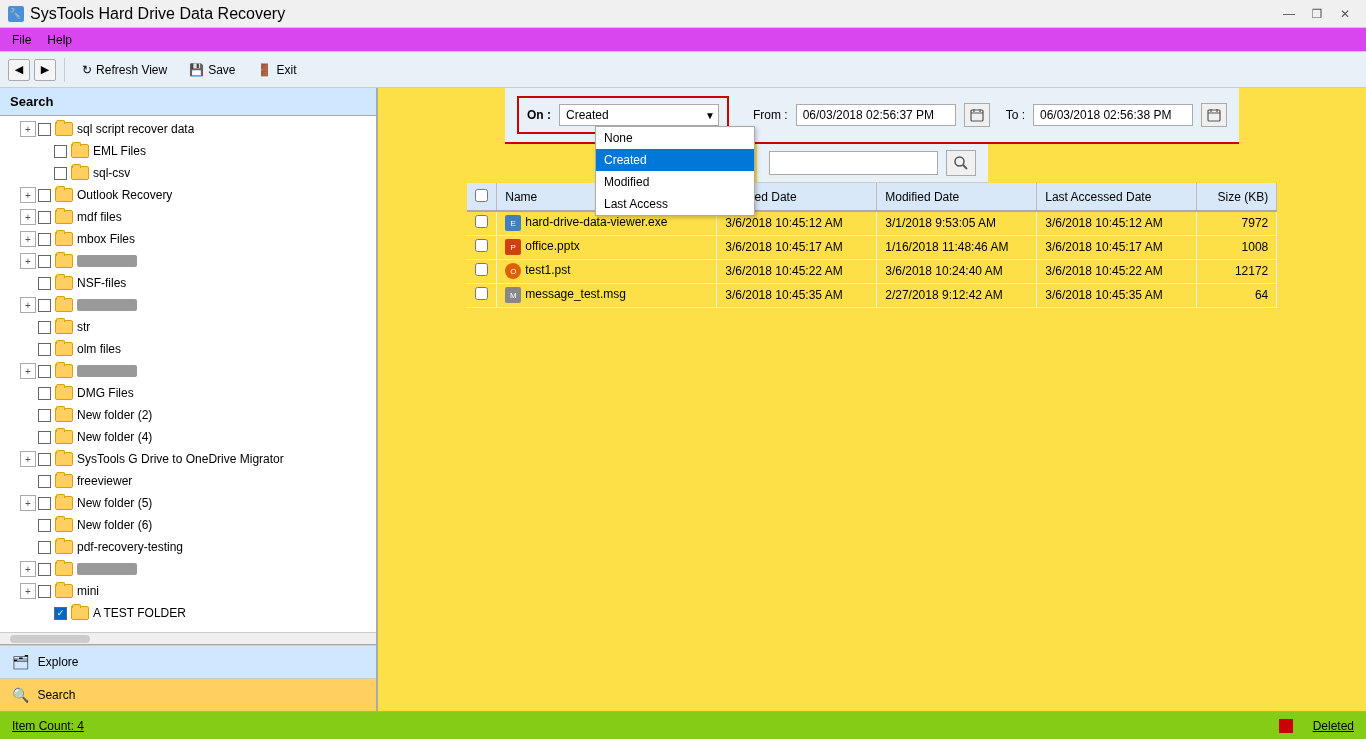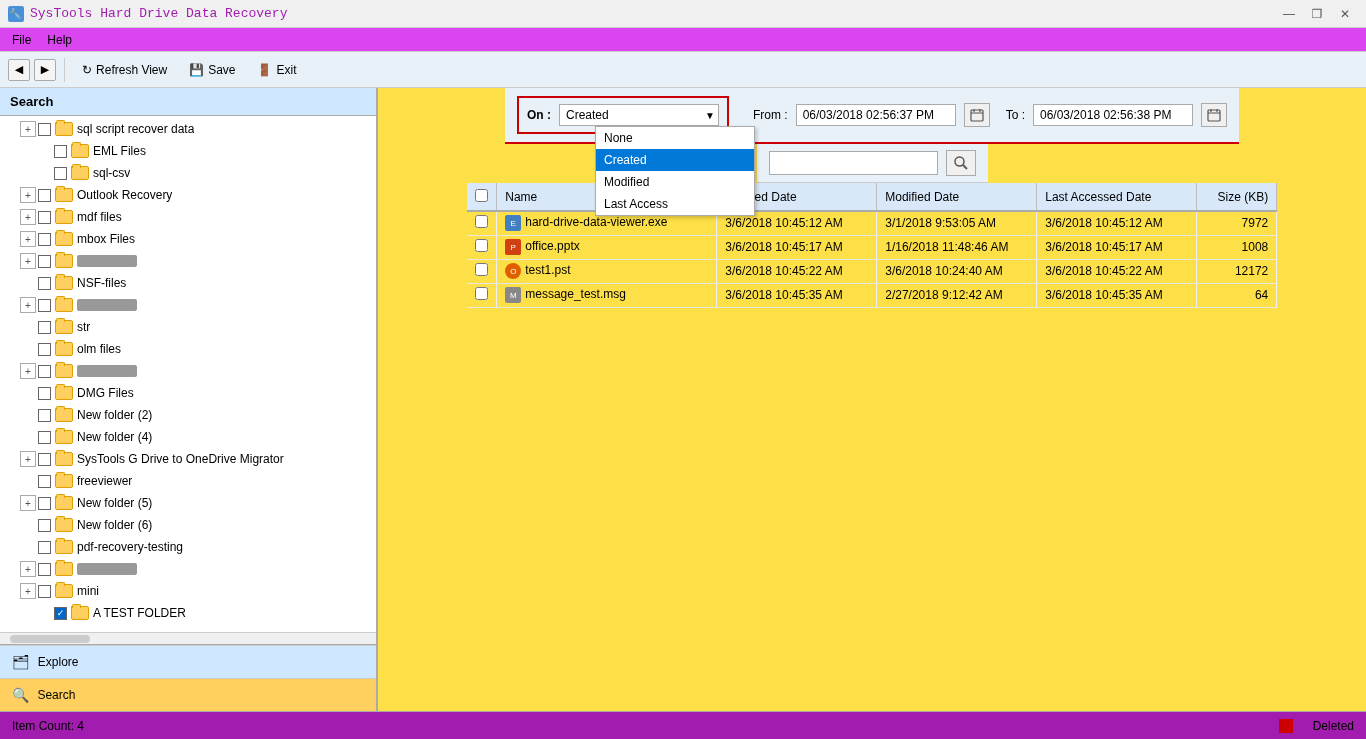--- a/index.html
+++ b/index.html
@@ -11,21 +11,21 @@
       height: 28px;
       display: flex;
       align-items: center;
       justify-content: space-between;
       padding: 0 8px;
       border-bottom: 1px solid #ccc;
       user-select: none;
     }
     .title-bar-left { display: flex; align-items: center; gap: 6px; }
     .title-icon { width: 16px; height: 16px; background: #4a90d9; border-radius: 2px; display: flex; align-items: center; justify-content: center; color: white; font-size: 10px; font-weight: bold; }
-    .title-text { font-size: 13px; color: #a21caf; font-family: Liberation Mono, monospace; }
+    .title-text { font-size: 16px; color: #000000; }
     .title-bar-controls { display: flex; gap: 2px; }
     .title-btn { width: 26px; height: 20px; border: none; background: transparent; cursor: pointer; font-size: 12px; color: #555; display: flex; align-items: center; justify-content: center; }
 
     
     .menu-bar {
       background: #d946ef;
       height: 24px;
       display: flex;
       align-items: center;
       padding: 0 4px;
@@ -313,27 +313,28 @@
 
     
     .file-icon { display: inline-block; width: 16px; height: 16px; margin-right: 4px; vertical-align: middle; }
     .icon-exe { background: #4080c0; color: white; font-size: 8px; display: inline-flex; align-items: center; justify-content: center; border-radius: 2px; }
     .icon-pptx { background: #d04010; color: white; font-size: 8px; display: inline-flex; align-items: center; justify-content: center; border-radius: 2px; }
     .icon-pst { background: #e06000; color: white; font-size: 8px; display: inline-flex; align-items: center; justify-content: center; border-radius: 2px; border-radius: 50%; }
     .icon-msg { background: #888; color: white; font-size: 8px; display: inline-flex; align-items: center; justify-content: center; border-radius: 2px; }
 
     
     .status-bar {
-      background: #a21caf;
+      background: #84cc16;
       height: 28px;
       display: flex;
       align-items: center;
       padding: 0 12px;
       border-top: 1px solid #aaa;
       justify-content: space-between;
+      text-decoration: underline;
     }
     .status-left { font-size: 12px; }
     .status-right { display: flex; align-items: center; gap: 20px; font-size: 12px; }
     .deleted-dot { width: 14px; height: 14px; background: #cc0000; display: inline-block; }
 
     
     .sidebar-tree::-webkit-scrollbar { width: 8px; height: 8px; }
     .sidebar-tree::-webkit-scrollbar-track { background: #f0f0f0; }
     .sidebar-tree::-webkit-scrollbar-thumb { background: #aaa; border-radius: 4px; }
     .file-table::-webkit-scrollbar { width: 8px; }

